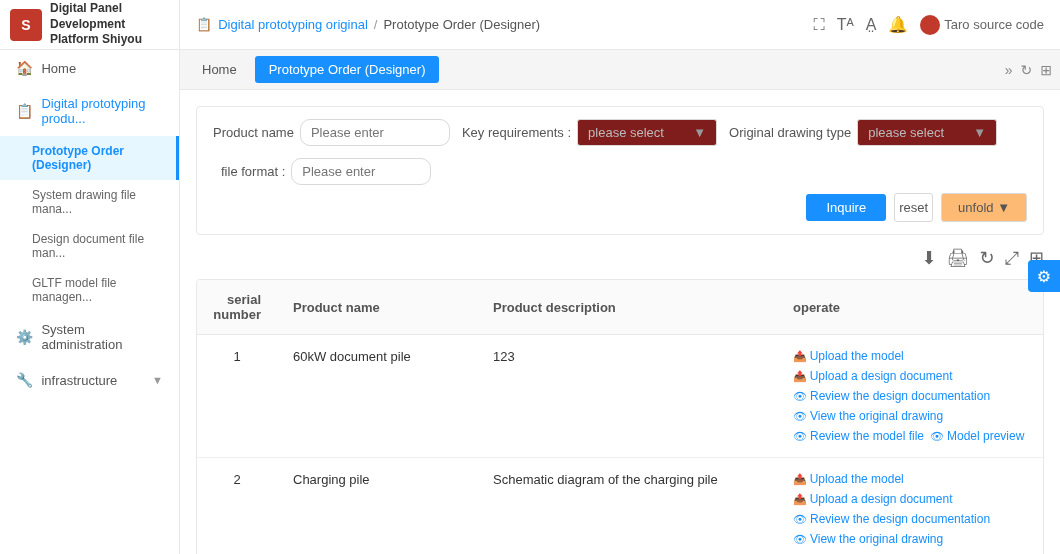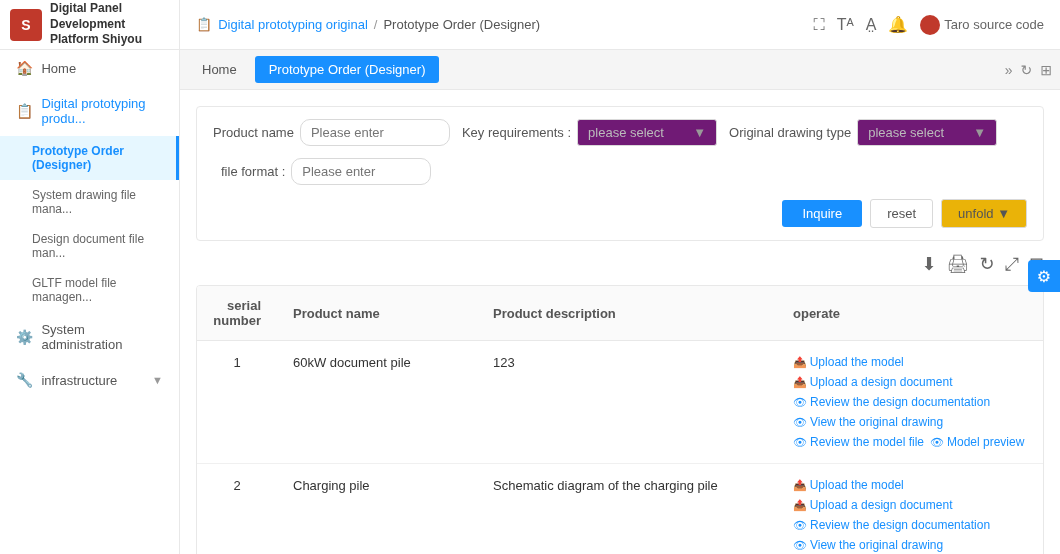--- a/index.html
+++ b/index.html
@@ -37,27 +37,27 @@
 
     
     .content { flex: 1; background: #fff; overflow-y: auto; padding: 16px; }
 
     
     .filter-bar { background: #fff; padding: 12px 16px; border: 1px solid #e8e8e8; border-radius: 4px; margin-bottom: 12px; }
     .filter-row { display: flex; align-items: center; gap: 12px; flex-wrap: wrap; }
     .filter-item { display: flex; align-items: center; gap: 6px; font-size: 13px; }
     .filter-label { color: #555; white-space: nowrap; }
     .filter-input { border: 1px solid #d9d9d9; border-radius: 10px; padding: 5px 10px; font-size: 13px; width: 150px; outline: none; }
-    .filter-select { border: 1px solid #d9d9d9; border-radius: 3px; padding: 5px 10px; font-size: 13px; width: 150px; background: #701a75; display: flex; align-items: center; justify-content: space-between; cursor: pointer; }
+    .filter-select { border: 1px solid #d9d9d9; border-radius: 3px; padding: 5px 10px; font-size: 13px; width: 150px; background: #7f1d1d; display: flex; align-items: center; justify-content: space-between; cursor: pointer; }
     .filter-select-text { color: #bbb; }
     .filter-select-arrow { color: #999; }
-    .filter-actions { display: flex; align-items: center; gap: 8px; margin-top: 14px; justify-content: flex-end; }
+    .filter-actions { display: flex; align-items: center; gap: 8px; margin-top: 8px; justify-content: flex-end; }
     .btn-inquire { background: #1890ff; color: white; border: none; padding: 6px 20px; border-radius: 3px; cursor: pointer; font-size: 13px; }
-    .btn-reset { background: white; color: #555; border: 1px solid #d9d9d9; padding: 6px 16px; border-radius: 3px; cursor: pointer; font-size: 13px; }
-    .btn-unfold { background: #eab308; color: #555; border: 1px solid #d9d9d9; padding: 6px 16px; border-radius: 3px; cursor: pointer; font-size: 13px; }
+    .btn-reset { background: white; color: #555; border: 1px solid #d9d9d9; padding: 6px 4px; border-radius: 3px; cursor: pointer; font-size: 13px; }
+    .btn-unfold { background: #fdba74; color: #555; border: 1px solid #d9d9d9; padding: 6px 16px; border-radius: 3px; cursor: pointer; font-size: 13px; }
     .filter-file-item { display: flex; align-items: center; gap: 6px; font-size: 13px; margin-left: 8px; }
 
     
     .toolbar { display: flex; align-items: center; justify-content: flex-end; gap: 10px; margin-bottom: 10px; color: #666; font-size: 18px; }
     .toolbar-icon { cursor: pointer; }
 
     
     .table-wrapper { border: 1px solid #e8e8e8; border-radius: 4px; overflow: hidden; }
     table { width: 100%; border-collapse: collapse; font-size: 13px; }
     thead tr { background: #fafafa; }

